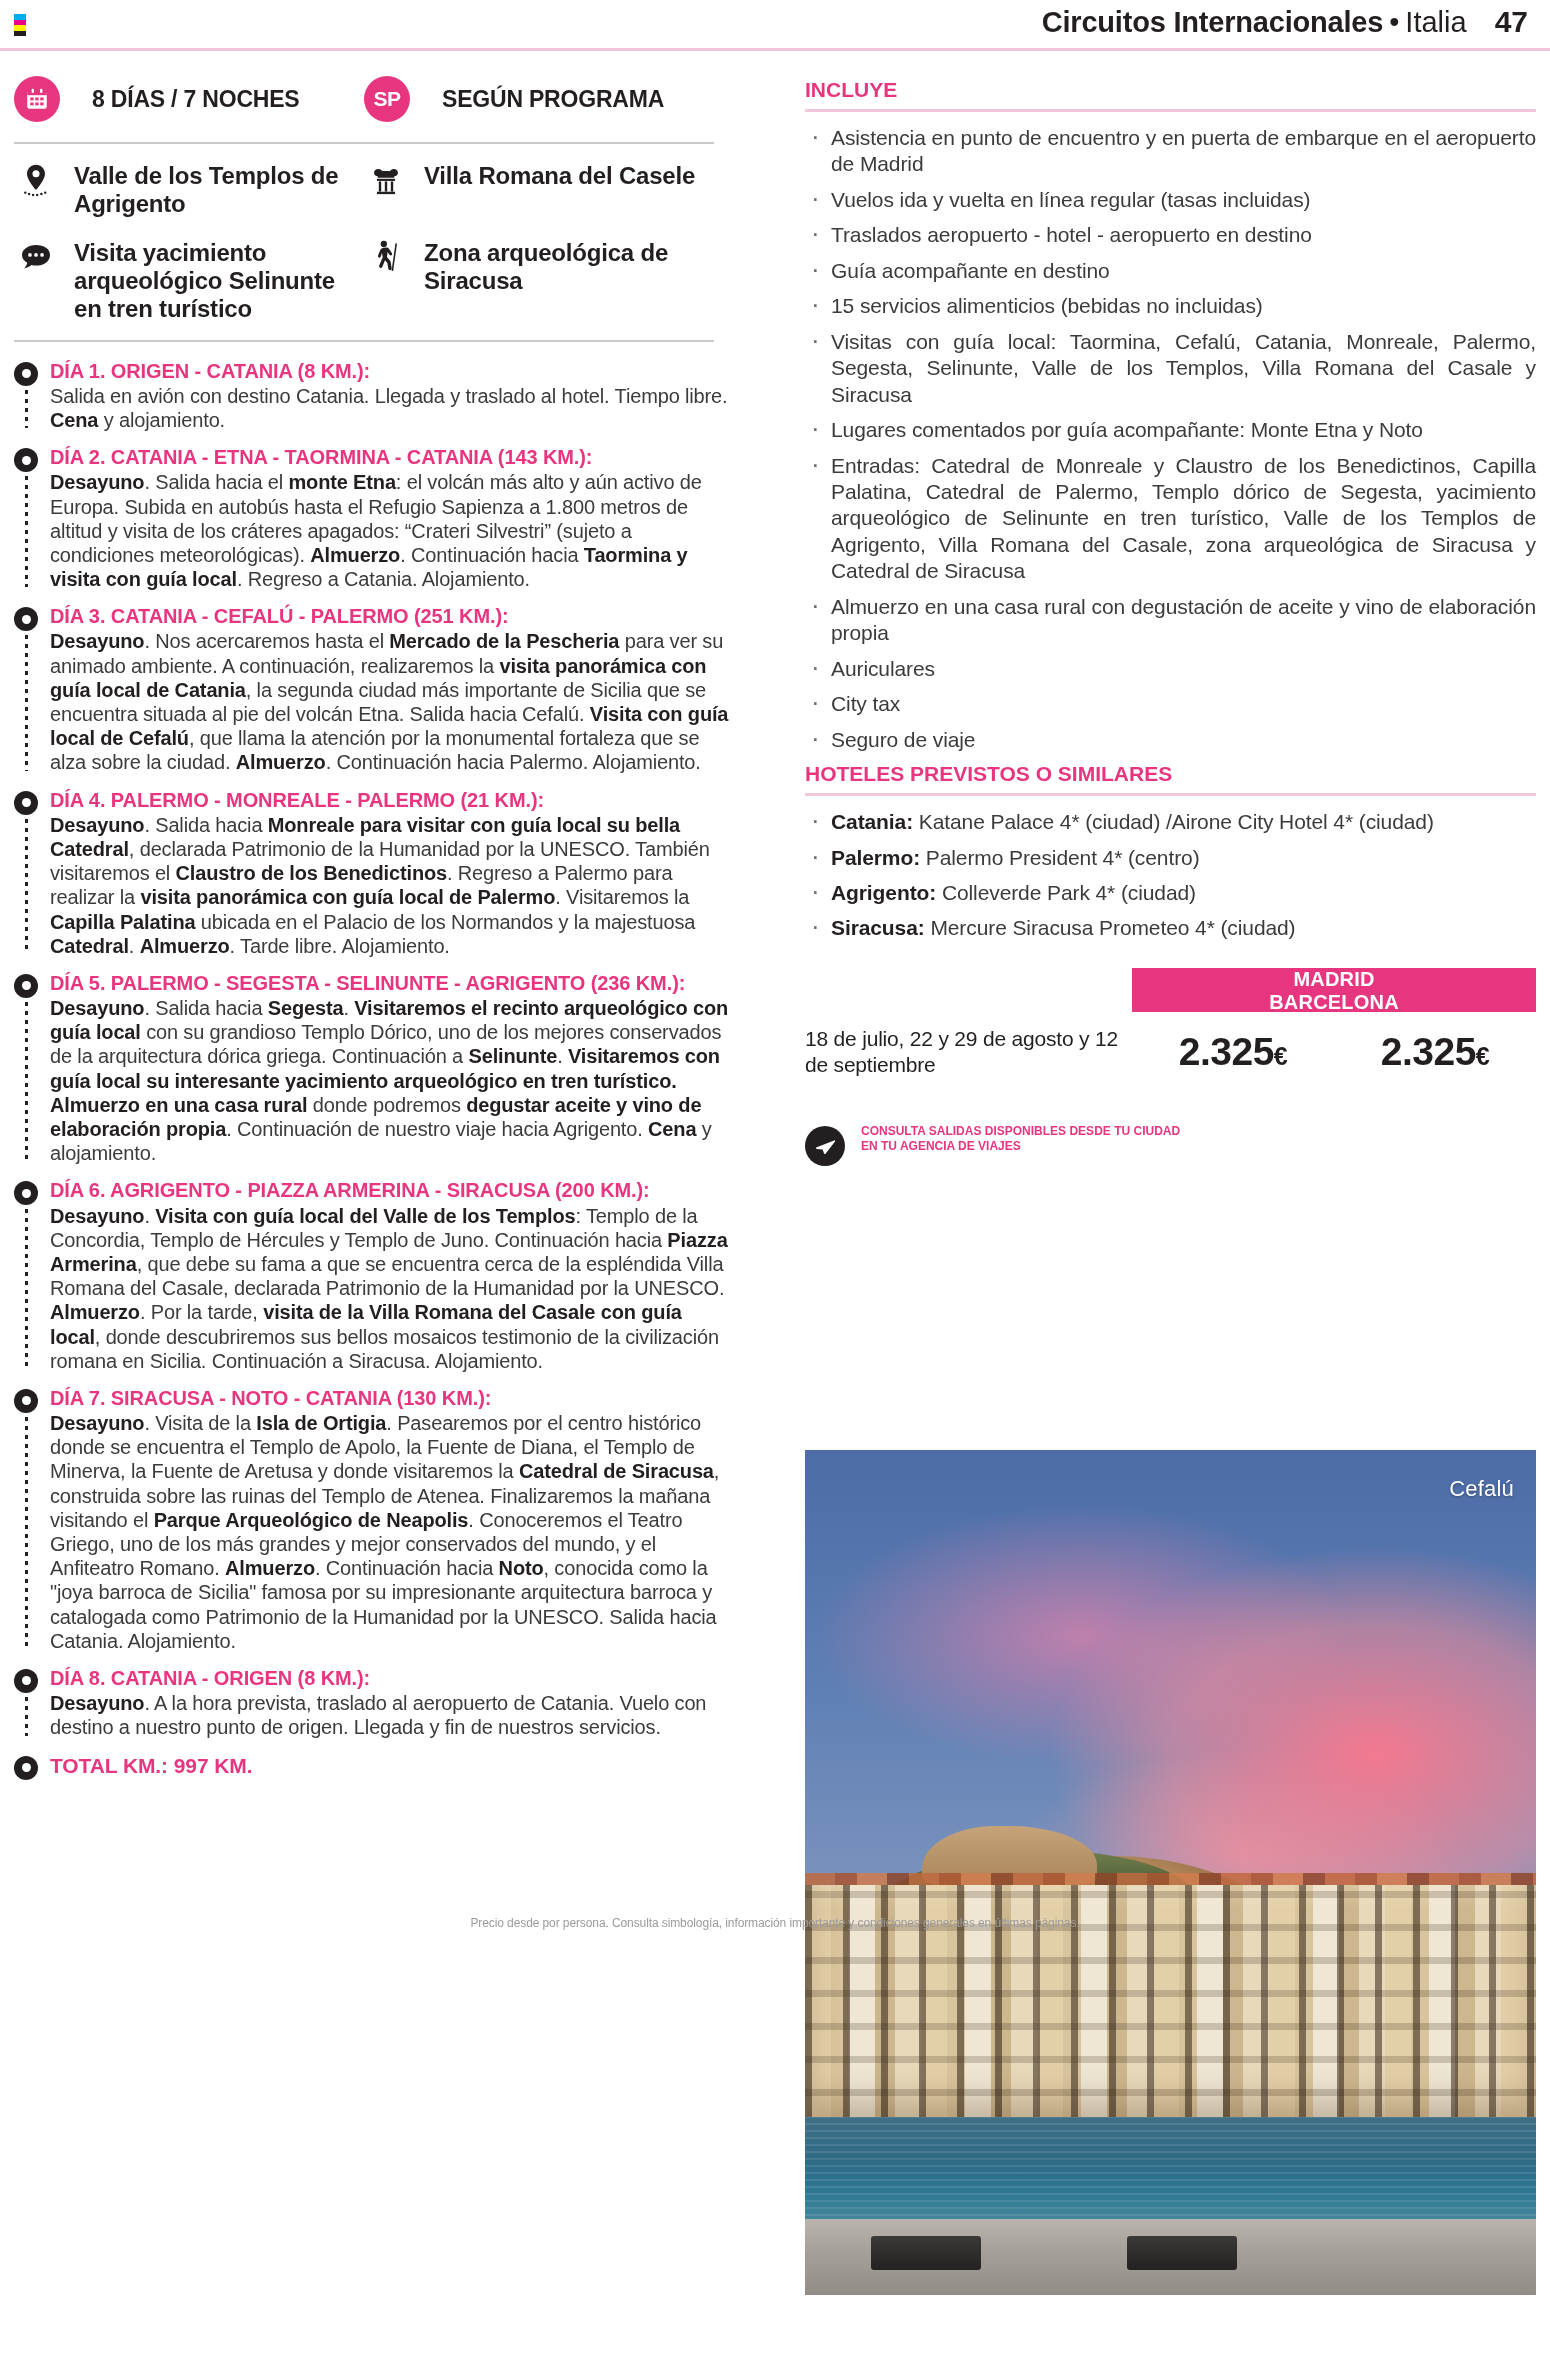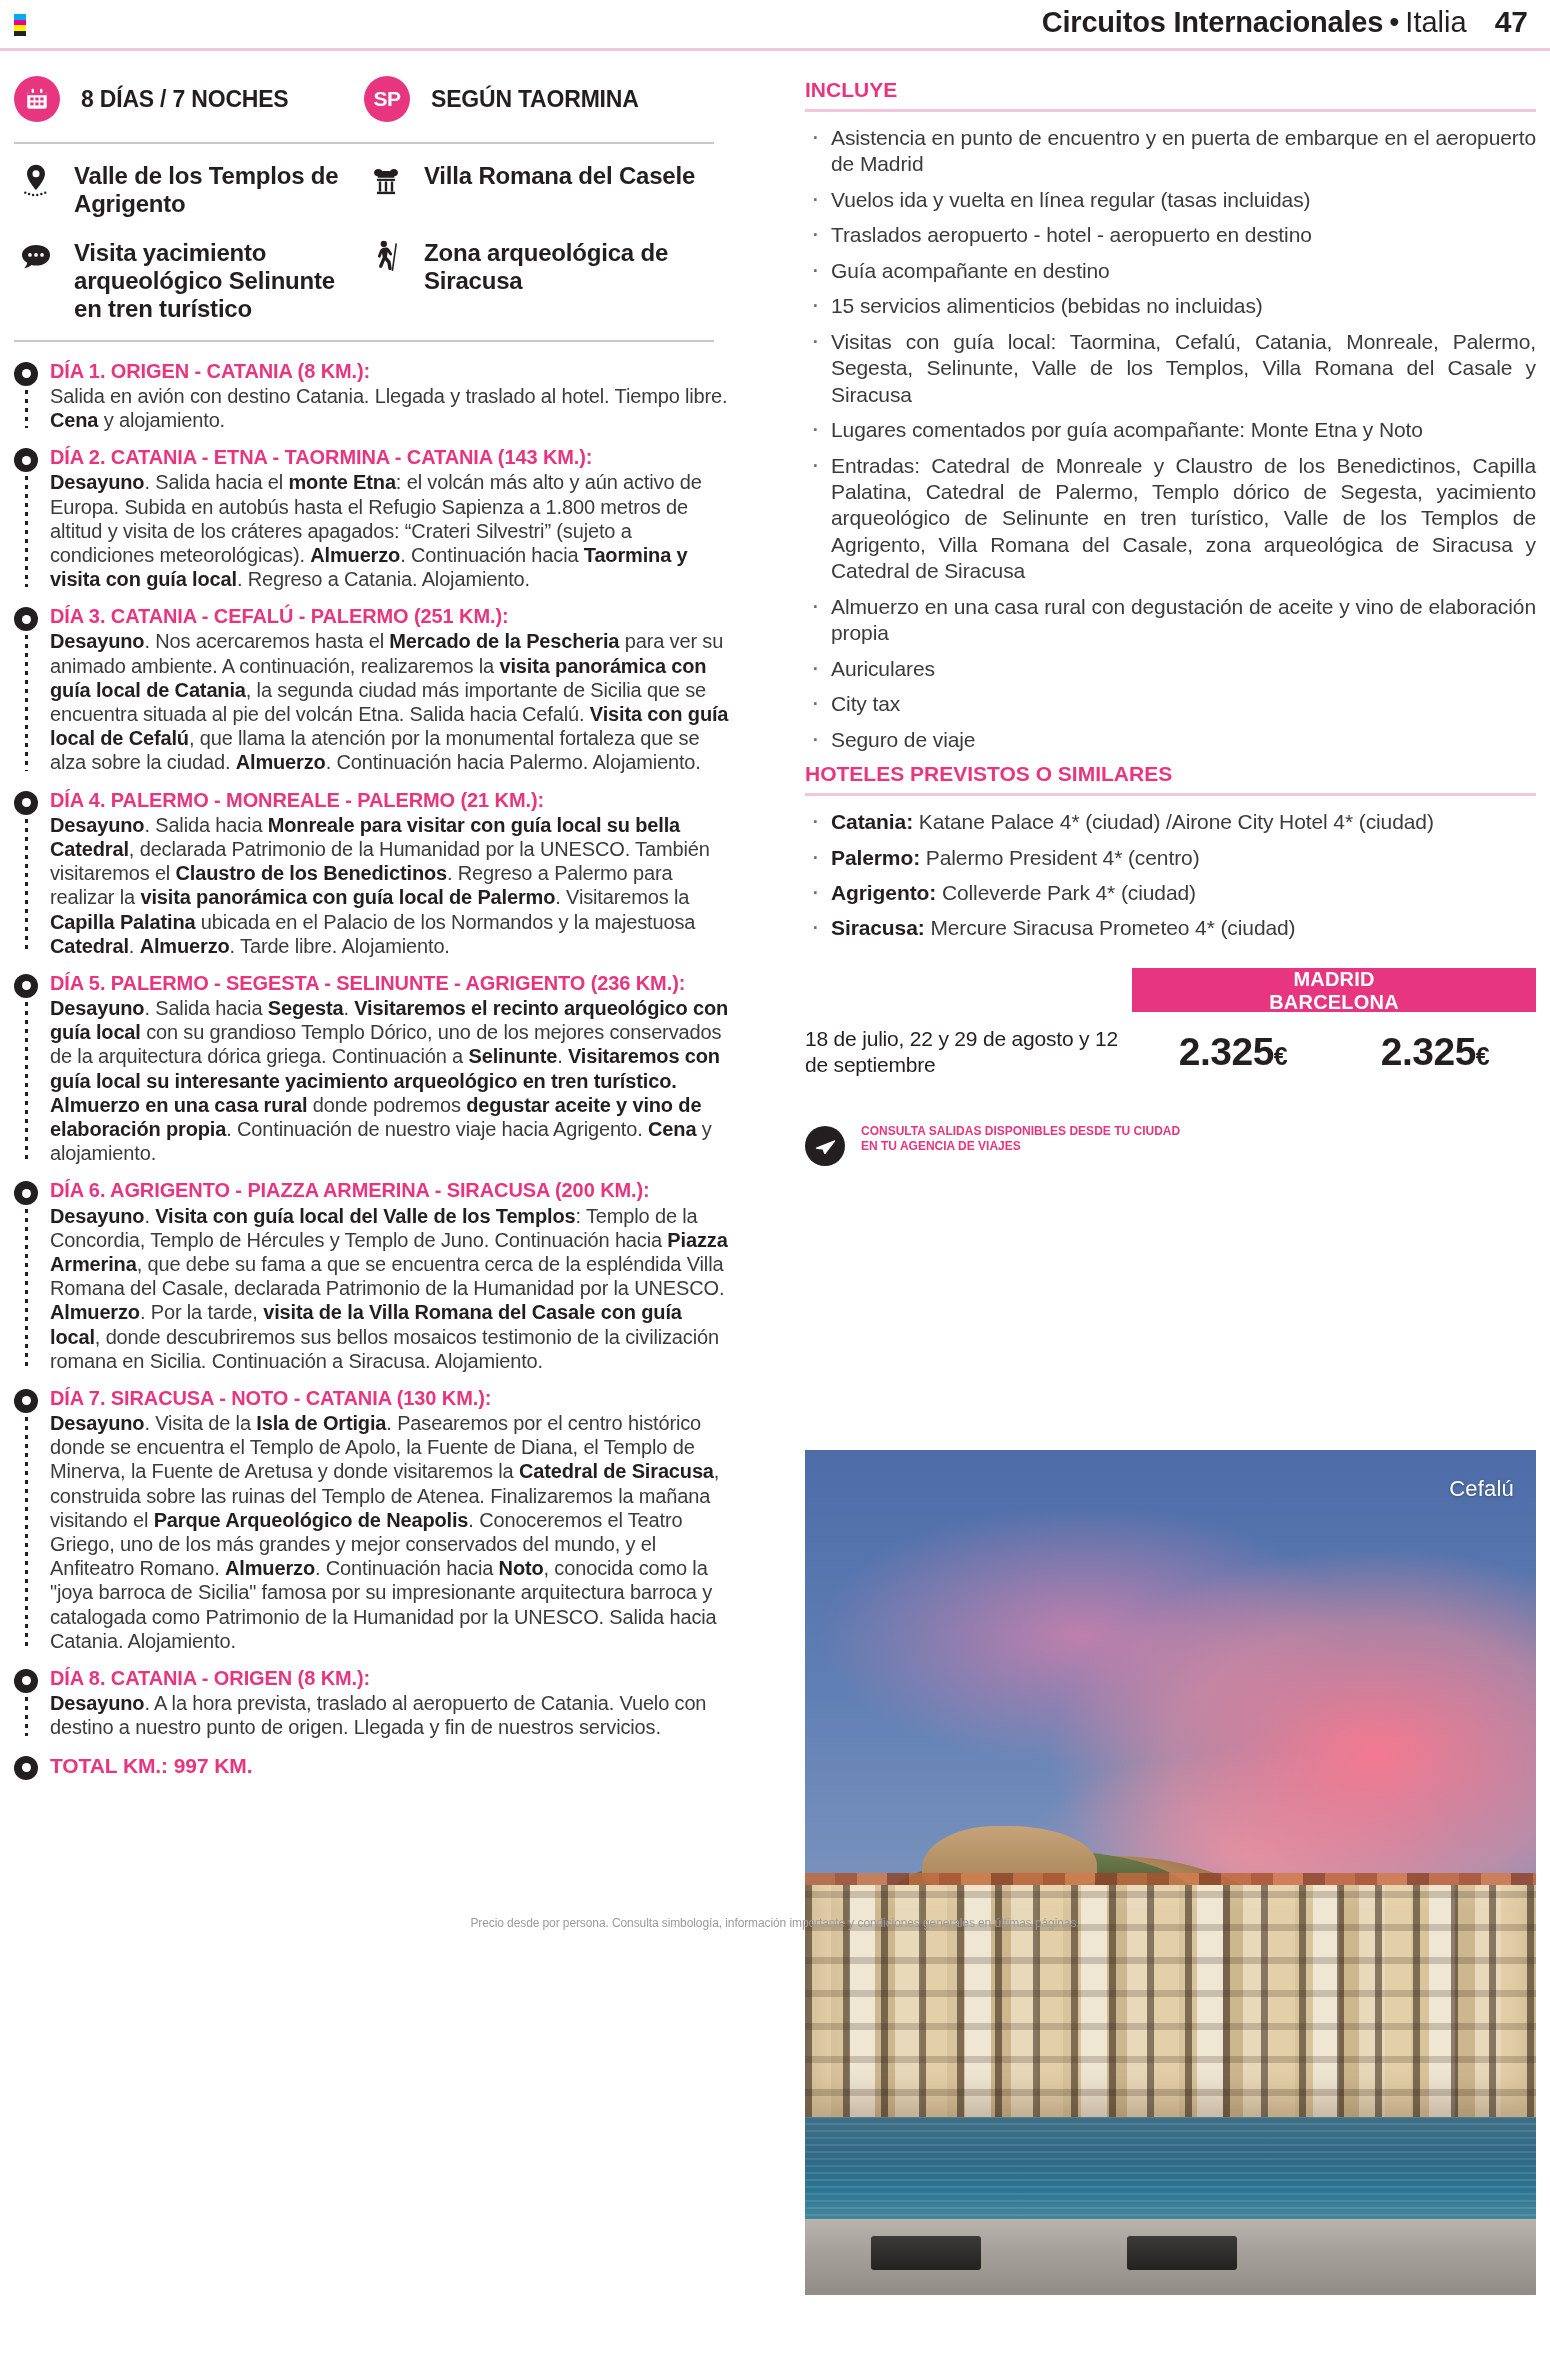--- a/index.html
+++ b/index.html
@@ -49,21 +49,21 @@
   .cmyk i:nth-child(3) { background: #fff200; }
   .cmyk i:nth-child(4) { background: #231f20; }
 
   
   .left { position: absolute; left: 14px; top: 62px; width: 722px; }
 
   .facts {
     display: flex; align-items: center; gap: 0;
     padding: 14px 0 20px 0;
   }
-  .fact { display: flex; align-items: center; gap: 21px; }
+  .fact { display: flex; align-items: center; gap: 32px; }
   .fact.f1 { width: 350px; }
   .fact-badge {
     width: 46px; height: 46px; border-radius: 50%;
     background: #e8357f; color: #fff;
     display: flex; align-items: center; justify-content: center;
     flex: none;
   }
   .fact-badge svg { display: block; }
   .fact-badge .sp {
     font-size: 21px; font-weight: bold; letter-spacing: -0.5px;
@@ -318,21 +318,21 @@
               <rect x="15" y="15.2" width="3.1" height="2.7"></rect>
             </g>
           </svg>
         </div>
         <div class="fact-label">8 DÍAS / 7 NOCHES</div>
       </div>
       <div class="fact">
         <div class="fact-badge">
           <span class="sp">SP</span>
         </div>
-        <div class="fact-label">SEGÚN TAORMINA</div>
+        <div class="fact-label">SEGÚN PROGRAMA</div>
       </div>
     </div>
 
     <div class="facts-rule"></div>
 
     <div class="highlights">
 
       <div class="hl">
         <div class="hl-ico">
           <svg width="30" height="34" viewBox="0 0 24 28" fill="none">

